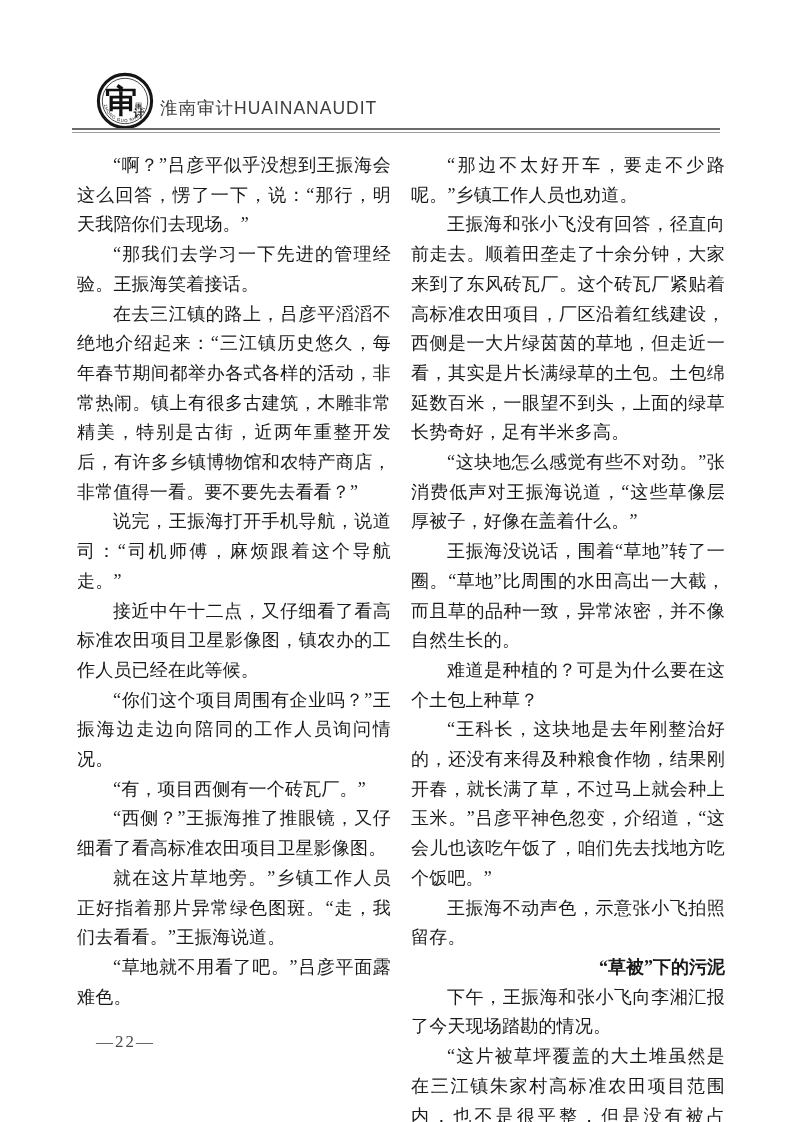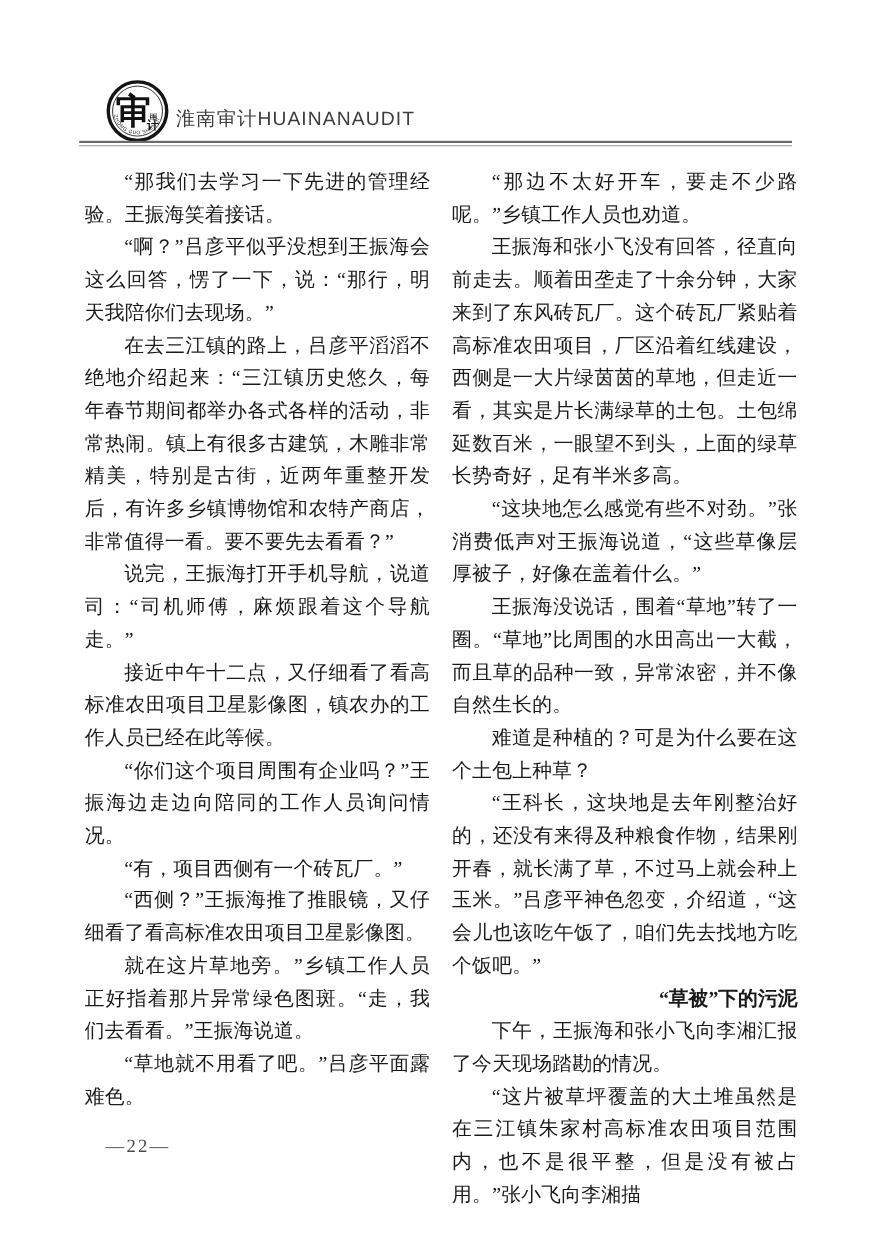--- a/index.html
+++ b/index.html
@@ -60,38 +60,39 @@
       </text>
     </svg>
   </div>
 
   <div class="brand">淮南审计HUAINANAUDIT</div>
 
   <div class="rule"></div>
 
   <main class="columns">
     <section class="col">
+      <p>“啊？”吕彦平似乎没想到王振海会这么回答，愣了一下，说：“那行，明天我陪你们去现场。”</p>
       <p>“那我们去学习一下先进的管理经验。王振海笑着接话。</p>
-      <p>“啊？”吕彦平似乎没想到王振海会这么回答，愣了一下，说：“那行，明天我陪你们去现场。”</p>
       <p>在去三江镇的路上，吕彦平滔滔不绝地介绍起来：“三江镇历史悠久，每年春节期间都举办各式各样的活动，非常热闹。镇上有很多古建筑，木雕非常精美，特别是古街，近两年重整开发后，有许多乡镇博物馆和农特产商店，非常值得一看。要不要先去看看？”</p>
       <p>说完，王振海打开手机导航，说道司：“司机师傅，麻烦跟着这个导航走。”</p>
       <p>接近中午十二点，又仔细看了看高标准农田项目卫星影像图，镇农办的工作人员已经在此等候。</p>
       <p>“你们这个项目周围有企业吗？”王振海边走边向陪同的工作人员询问情况。</p>
       <p>“有，项目西侧有一个砖瓦厂。”</p>
       <p>“西侧？”王振海推了推眼镜，又仔细看了看高标准农田项目卫星影像图。</p>
       <p>就在这片草地旁。”乡镇工作人员正好指着那片异常绿色图斑。“走，我们去看看。”王振海说道。</p>
       <p>“草地就不用看了吧。”吕彦平面露难色。</p>
     </section>
     <section class="col">
       <p>“那边不太好开车，要走不少路呢。”乡镇工作人员也劝道。</p>
       <p>王振海和张小飞没有回答，径直向前走去。顺着田垄走了十余分钟，大家来到了东风砖瓦厂。这个砖瓦厂紧贴着高标准农田项目，厂区沿着红线建设，西侧是一大片绿茵茵的草地，但走近一看，其实是片长满绿草的土包。土包绵延数百米，一眼望不到头，上面的绿草长势奇好，足有半米多高。</p>
       <p>“这块地怎么感觉有些不对劲。”张消费低声对王振海说道，“这些草像层厚被子，好像在盖着什么。”</p>
       <p>王振海没说话，围着“草地”转了一圈。“草地”比周围的水田高出一大截，而且草的品种一致，异常浓密，并不像自然生长的。</p>
       <p>难道是种植的？可是为什么要在这个土包上种草？</p>
       <p>“王科长，这块地是去年刚整治好的，还没有来得及种粮食作物，结果刚开春，就长满了草，不过马上就会种上玉米。”吕彦平神色忽变，介绍道，“这会儿也该吃午饭了，咱们先去找地方吃个饭吧。”</p>
+      <p>王振海不动声色，示意张小飞拍照留存。</p>
       <h3 class="section-heading">“草被”下的污泥</h3>
       <p>下午，王振海和张小飞向李湘汇报了今天现场踏勘的情况。</p>
       <p>“这片被草坪覆盖的大土堆虽然是在三江镇朱家村高标准农田项目范围内，也不是很平整，但是没有被占用。”张小飞向李湘描</p>
     </section>
   </main>
 
   <div class="pageno">—22—</div>
 
 </div>
 

